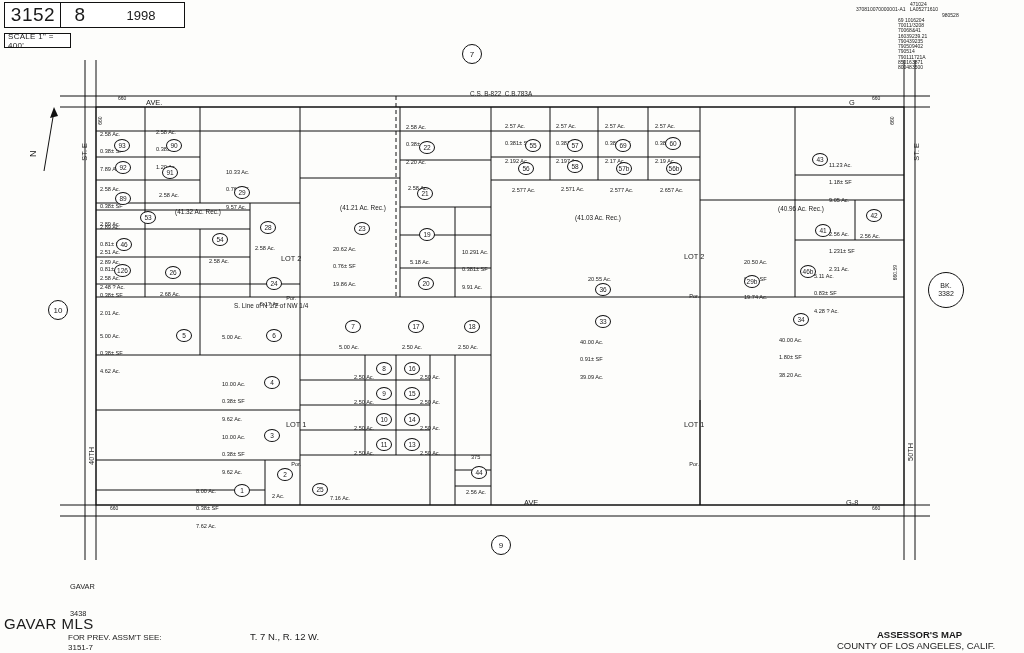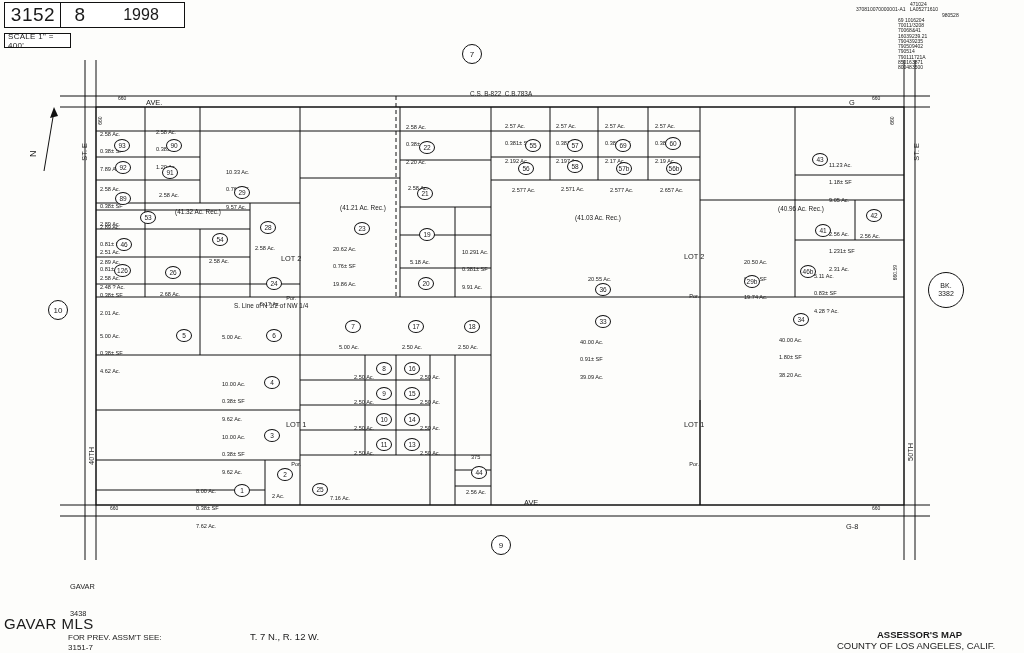--- a/index.html
+++ b/index.html
@@ -53,21 +53,21 @@
 
 <div id="sheet">
 
   <div class="abs hdrbox" style="left:4px;top:2px;width:56px;height:24px;">
     <span class="hdr-num">3152</span>
   </div>
   <div class="abs hdrbox" style="left:60px;top:2px;width:38px;height:24px;">
     <span class="hdr-num">8</span>
   </div>
   <div class="abs hdrbox" style="left:98px;top:2px;width:86px;height:24px;border-left:none;">
-    <span style="font-size:16px;">1998</span>
+    <span style="font-size:13px;">1998</span>
   </div>
 
 
   <div class="abs hdrbox" style="left:4px;top:33px;width:62px;height:13px;justify-content:flex-start;padding-left:3px;">
     <span class="scale-txt">SCALE 1" = 400'</span>
   </div>
 
   <div class="abs" style="left:856px;top:2px;width:165px;">
     <div class="t tiny2" style="margin-left:54px;">471024</div>
     <div class="t tiny2">370810070000001-A1   LA05271610</div>
@@ -169,21 +169,21 @@
       <line x1="455" y1="486" x2="491" y2="486"></line>
 
       <line x1="700" y1="400" x2="700" y2="505"></line>
     </g>
   </svg>
 
   <div class="abs t md" style="left:146px;top:99px;">AVE.</div>
   <div class="abs t md" style="left:849px;top:99px;">G</div>
   <div class="abs t sm" style="left:470px;top:91px;">C.S. B-822  C.B.783A</div>
   <div class="abs t md" style="left:524px;top:499px;">AVE.</div>
-  <div class="abs t md" style="left:846px;top:523px;text-align:right;">G-8</div>
+  <div class="abs t md" style="left:846px;top:499px;text-align:right;">G-8</div>
 
   <div class="abs t md rot90" style="left:76px;top:148px;">ST. E</div>
   <div class="abs t md rot90" style="left:83px;top:452px;">40TH</div>
   <div class="abs t md rot90" style="left:908px;top:148px;">ST. E</div>
   <div class="abs t md rot90" style="left:902px;top:448px;">50TH</div>
 
   <svg class="abs" style="left:30px;top:105px;" width="34" height="70" viewBox="0 0 34 70">
     <line x1="14" y1="66" x2="24" y2="6" stroke="#111" stroke-width="1"></line>
     <polygon points="24,2 20,13 28,11" fill="#111"></polygon>
     <text x="6" y="52" font-size="9" font-family="Liberation Sans" fill="#111" transform="rotate(-90 6 52)">N</text>

